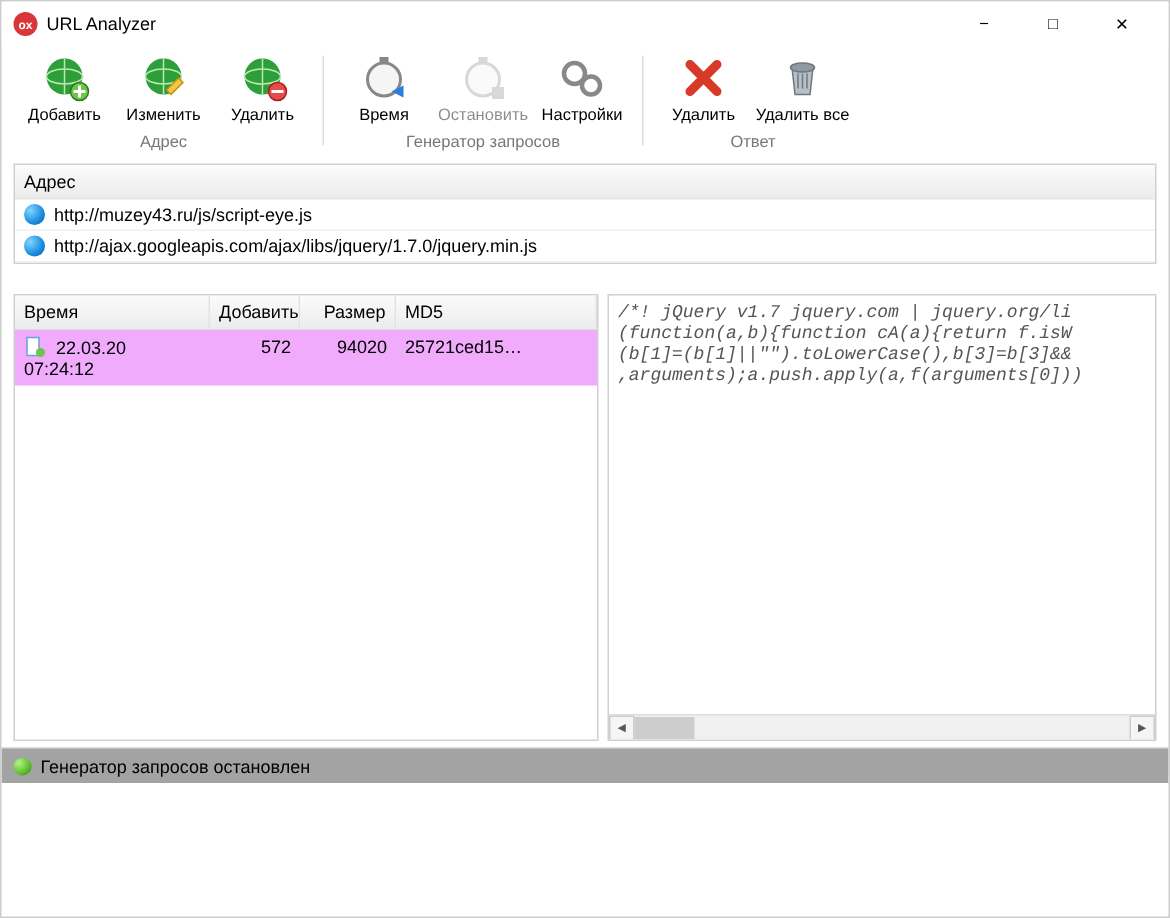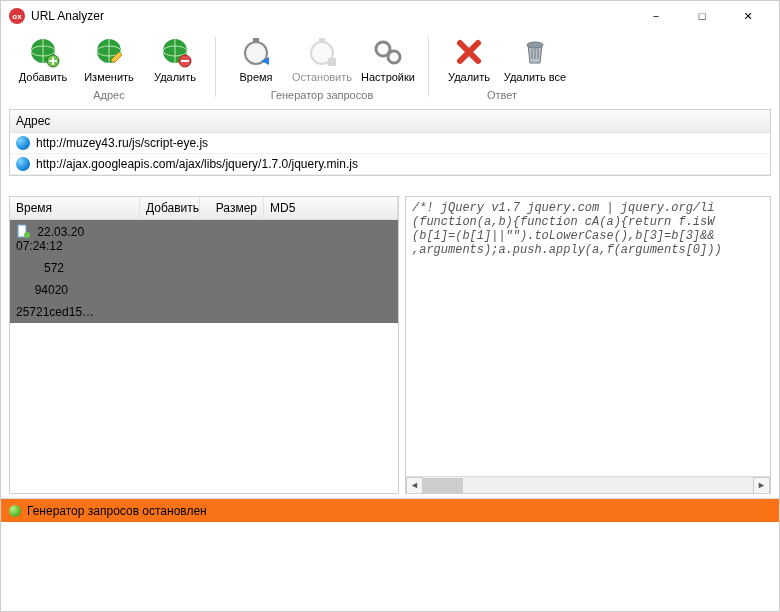--- a/index.html
+++ b/index.html
@@ -115,21 +115,21 @@
 }
 .resp-head-row > div {
   padding: 4px 6px;
   border-right: 1px solid #e2e2e2;
 }
 .col-time{width:130px;} .col-resp{width:60px; text-align:right;} .col-size{width:64px; text-align:right;} .col-md5{flex:1;}
 .resp-body-row {
   display:flex; font-size:12px;
 }
 .resp-body-row > div { padding: 4px 6px; }
-.resp-body-row.sel { background:#737373;flex-direction:column; }
+.resp-body-row.sel { background:#f0abfc; }
 .doc-icon { width:14px; height:14px; display:inline-block; vertical-align:-2px; margin-right:4px;}
 .doc-icon svg{display:block;}
 
 .code-area {
   position:absolute; inset:0;
   padding: 4px 6px 18px 6px;
   font-family: "Courier New", monospace;
   font-size: 12px;
   font-style: italic;
   color: #555;
@@ -147,21 +147,21 @@
 }
 .hscroll .thumb {
   width:40px; height:15px; background:#cdcdcd; margin-left:0;
 }
 
 .statusbar {
   height: 24px;
   display:flex; align-items:center;
   border-top:1px solid #ddd;
   padding: 0 8px;
-  background:#f97316;
+  background:#a3a3a3;
   font-size:12px;
 }
 .status-dot {
   width:12px;height:12px;border-radius:50%;
   background: radial-gradient(circle at 30% 30%, #b7f08a, #5cbf2c 60%, #2e7d12);
   margin-right:6px;
 }
 </style>
 </head>
 <body>

